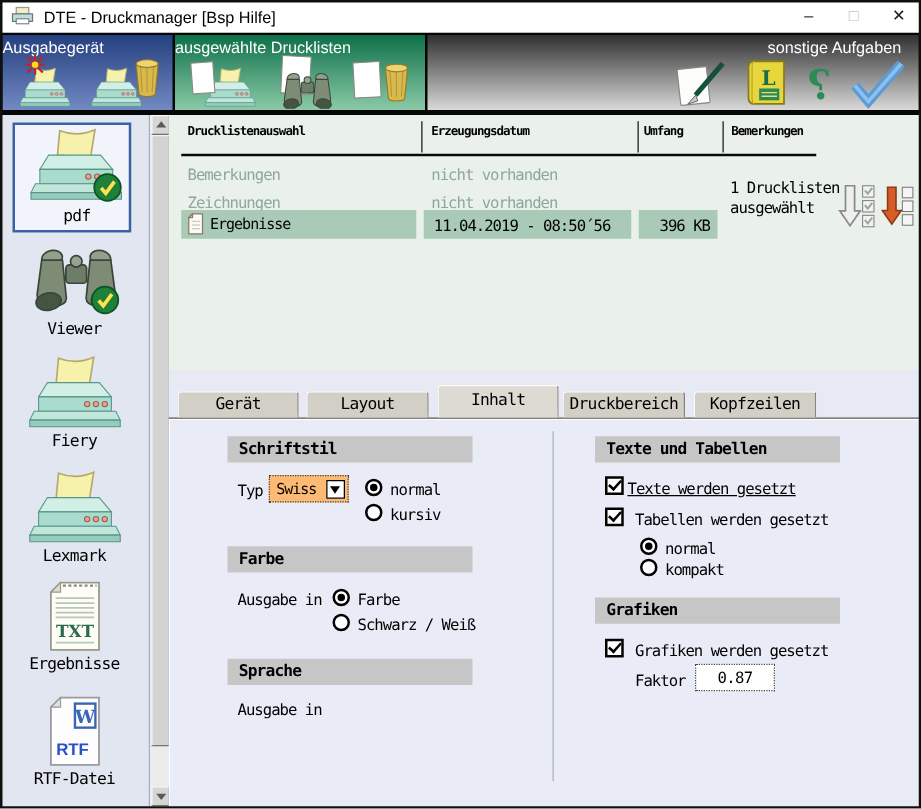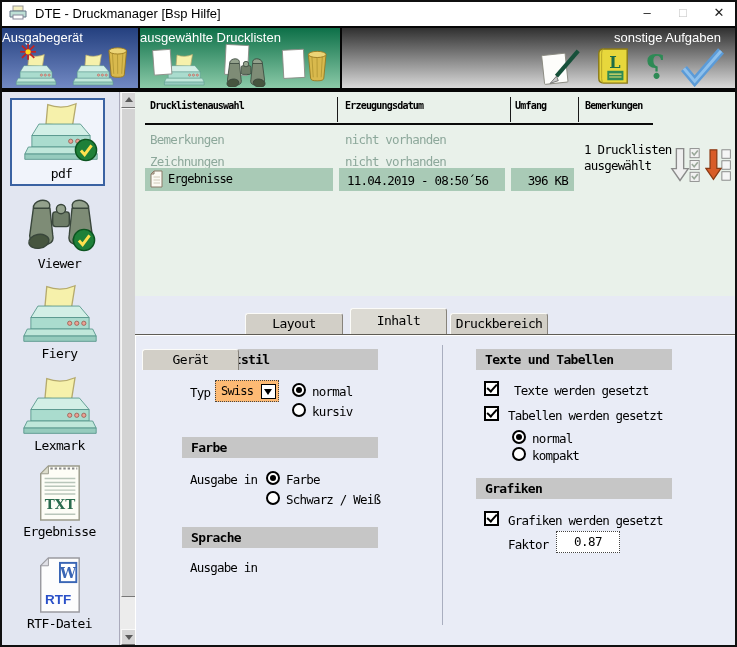--- a/index.html
+++ b/index.html
@@ -411,24 +411,25 @@
             <rect x="20" y="2" width="10" height="10"></rect>
             <rect x="20" y="15" width="10" height="10"></rect>
             <rect x="20" y="28" width="10" height="10"></rect>
           </g>
           <path d="M6 2 H14 V24 H19 L10 37 L1 24 H6 Z" fill="#d85c28" stroke="#8a3a14" stroke-width="1.5"></path>
         </svg>
       </span>
   </div>
 
   <div class="tabstrip">
-    <div class="tab" style="left:7px;width:97px;margin-top:36px;">Gerät</div>
+    <div class="tab" style="left:7px;width:97px;">Gerät</div>
     <div class="tab" style="left:110px;width:98px;">Layout</div>
     <div class="tab active" style="left:215px;width:97px;">Inhalt</div>
     <div class="tab" style="left:315px;width:98px;">Druckbereich</div>
+    <div class="tab" style="left:420px;width:98px;">Kopfzeilen</div>
   </div>
 
   <div class="content">
 
     <div class="sec" style="left:47px;top:14px;">Schriftstil</div>
     <div class="lbl" style="left:55px;top:50px;">Typ</div>
     <div class="dd" style="left:80px;top:45px;width:64px;">
       <span class="dd-val">Swiss</span>
       <span class="dd-btn"></span>
     </div>
@@ -444,21 +445,21 @@
     <div class="radio" style="left:131px;top:156px;"></div>
     <div class="lbl" style="left:151px;top:157px;">Schwarz / Weiß</div>
 
     <div class="sec" style="left:47px;top:192px;">Sprache</div>
     <div class="lbl" style="left:55px;top:225px;">Ausgabe in</div>
 
     <div class="divider"></div>
 
     <div class="sec" style="left:341px;top:14px;">Texte und Tabellen</div>
     <div class="cb checked" style="left:349px;top:46px;"></div>
-    <div class="lbl" style="left:379px;top:48px;">Texte werden gesetzt</div>
+    <div class="lbl" style="left:367px;top:48px;text-decoration:underline;">Texte werden gesetzt</div>
     <div class="cb checked" style="left:349px;top:71px;"></div>
     <div class="lbl" style="left:373px;top:73px;">Tabellen werden gesetzt</div>
     <div class="radio checked" style="left:377px;top:95px;"></div>
     <div class="lbl" style="left:397px;top:96px;">normal</div>
     <div class="radio" style="left:377px;top:112px;"></div>
     <div class="lbl" style="left:397px;top:113px;">kompakt</div>
 
     <div class="sec" style="left:341px;top:143px;">Grafiken</div>
     <div class="cb checked" style="left:349px;top:176px;"></div>
     <div class="lbl" style="left:373px;top:178px;">Grafiken werden gesetzt</div>

